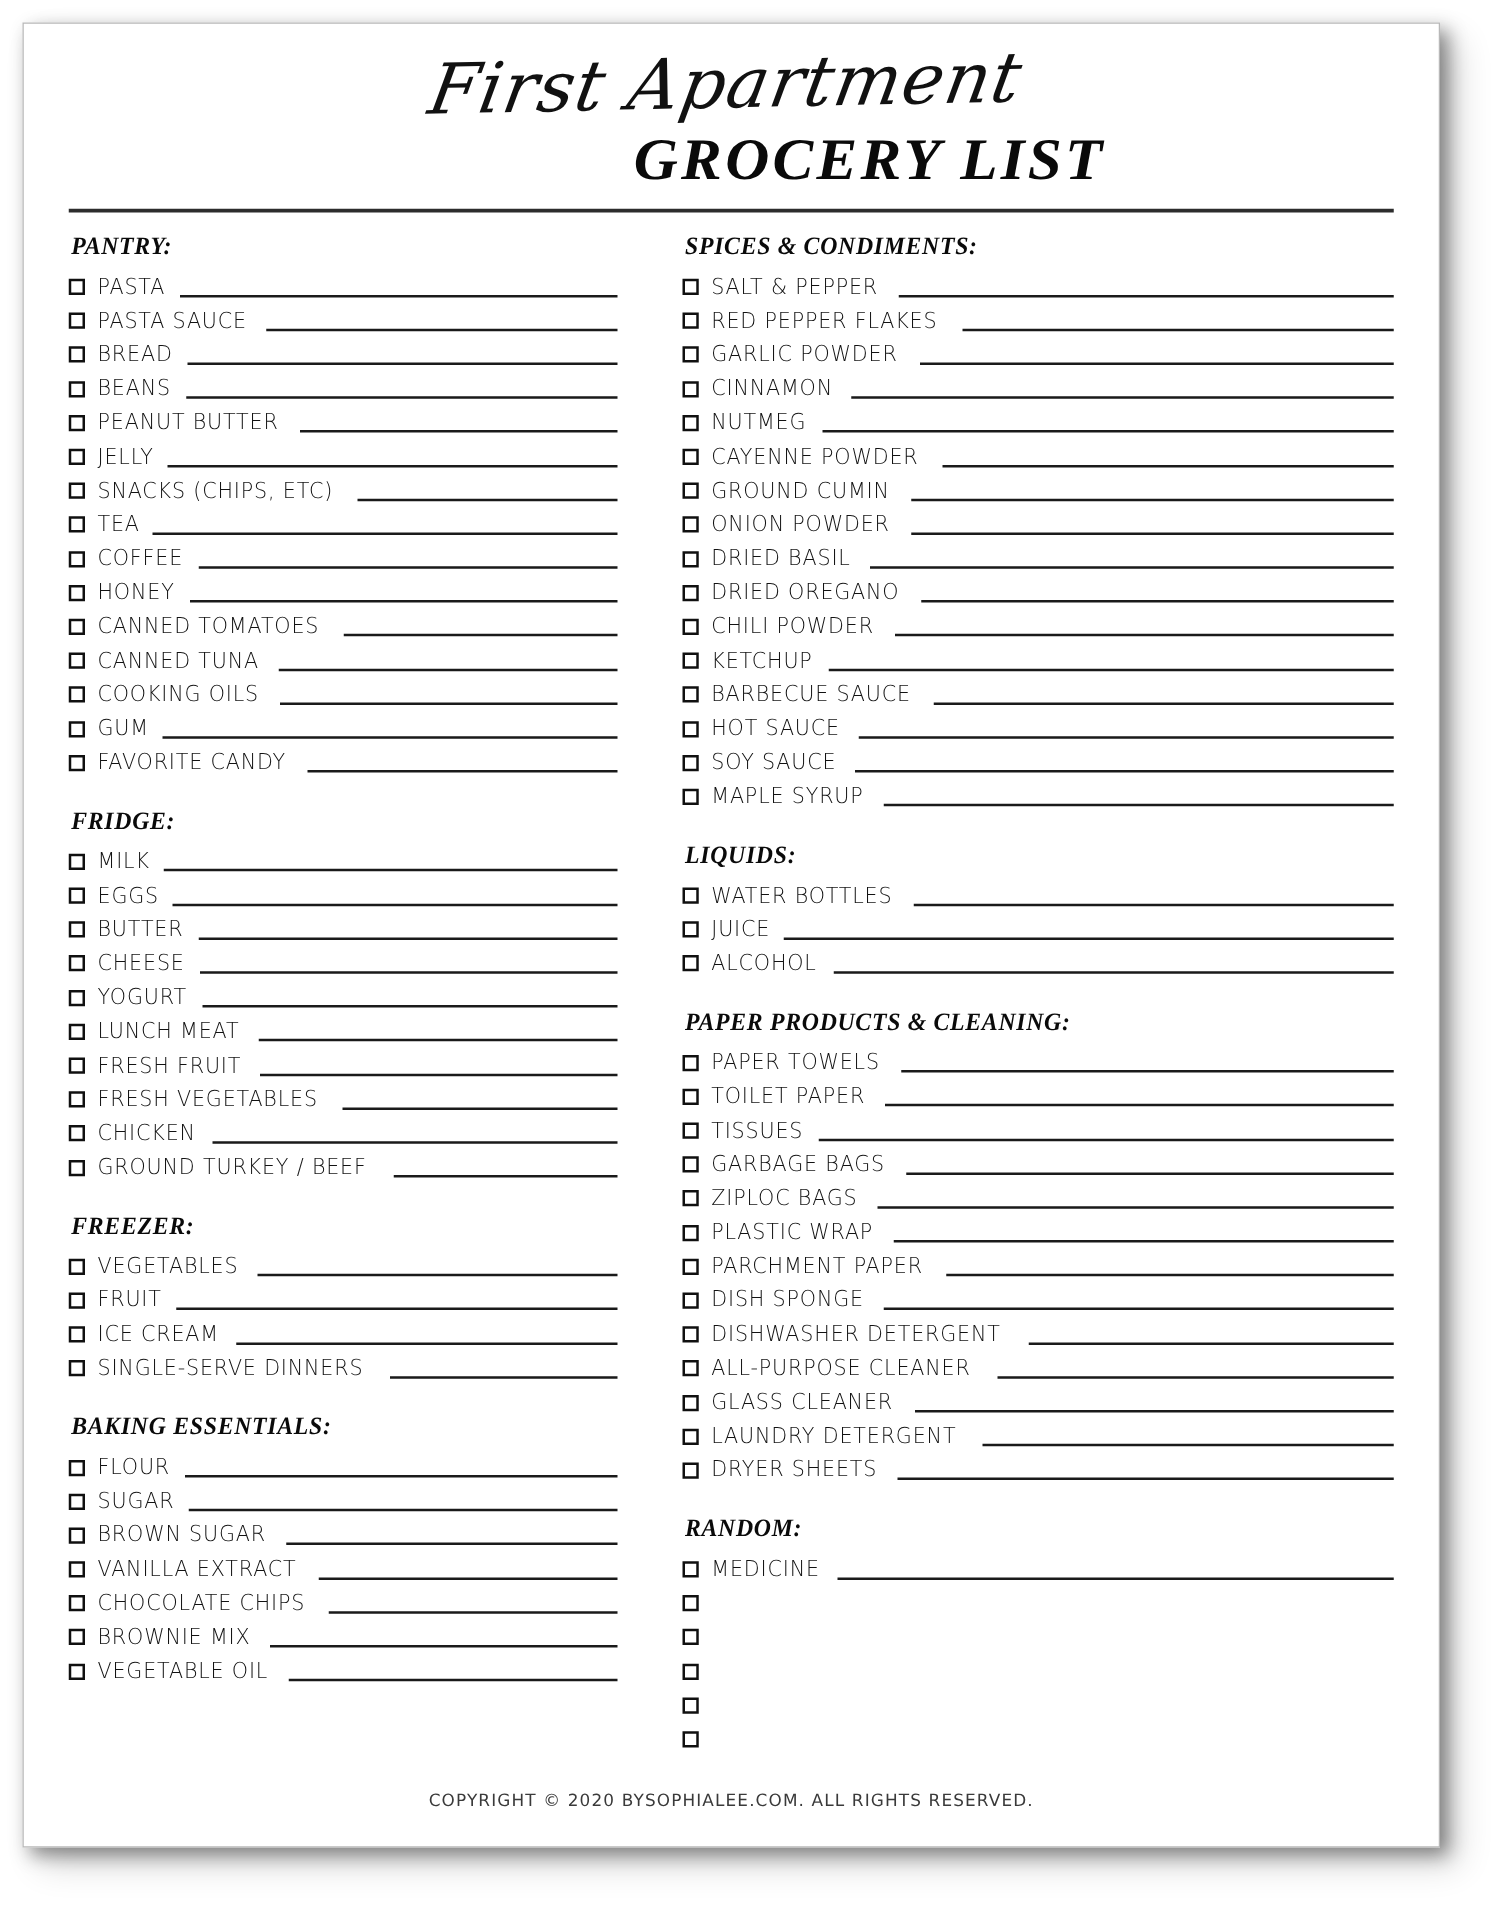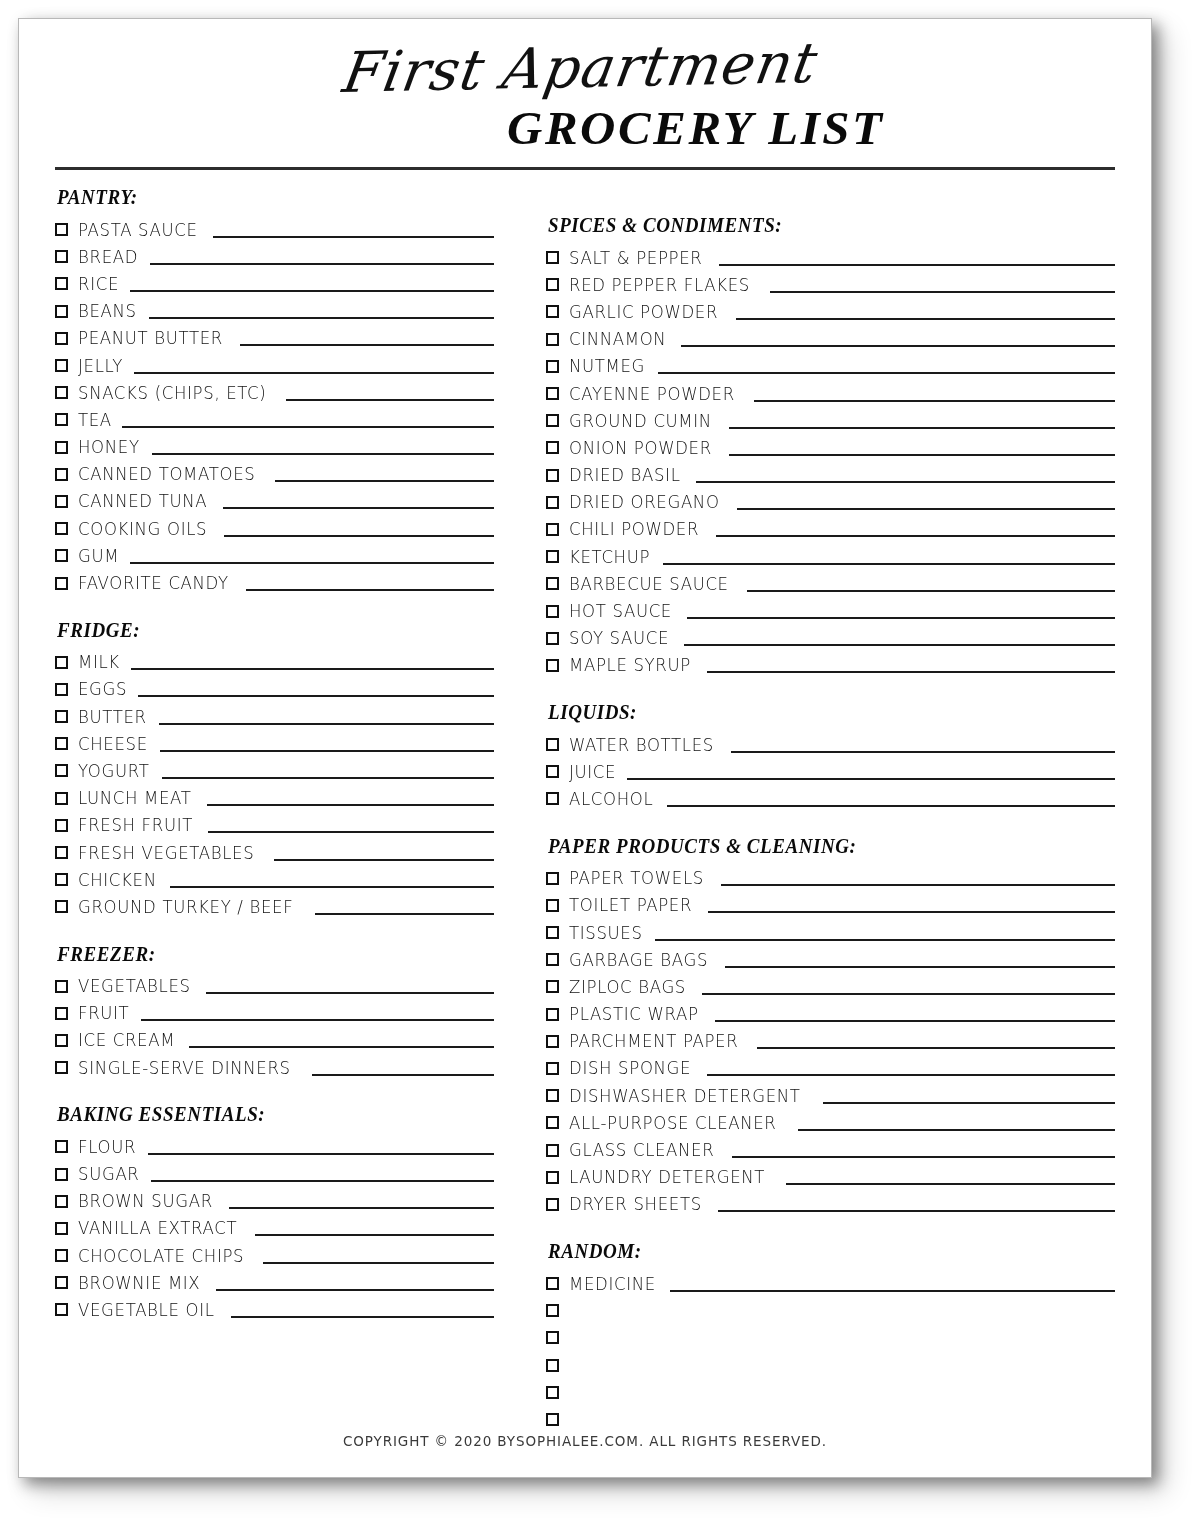--- a/index.html
+++ b/index.html
@@ -77,21 +77,21 @@
   
   .columns {
     display: flex;
     gap: 0;
     align-items: flex-start;
   }
   .col {
     box-sizing: border-box;
   }
   .col-left  { width: 492px; padding-right: 52px; }
-  .col-right { width: 570px; margin-top: 28px; }
+  .col-right { width: 570px; }
 
   .section { margin-bottom: 6px; }
   .section + .section { margin-top: 22px; }
 
   .section-title {
     font-family: "Liberation Serif", serif;
     font-style: italic;
     font-weight: bold;
     font-size: 20px;
     letter-spacing: 0.6px;
@@ -164,35 +164,35 @@
     </div>
 
     <div class="title-rule"></div>
 
     <div class="columns">
       <div class="col col-left" id="left-column">
           <div class="section">
             <div class="section-title">PANTRY:</div>
             <div class="item-row">
               <span class="checkbox"></span>
+              <span class="item-label">PASTA</span>
+              <span class="item-rule"></span>
+            </div>
+            <div class="item-row">
+              <span class="checkbox"></span>
               <span class="item-label">PASTA SAUCE</span>
               <span class="item-rule"></span>
             </div>
             <div class="item-row">
               <span class="checkbox"></span>
               <span class="item-label">BREAD</span>
               <span class="item-rule"></span>
             </div>
             <div class="item-row">
               <span class="checkbox"></span>
-              <span class="item-label">RICE</span>
-              <span class="item-rule"></span>
-            </div>
-            <div class="item-row">
-              <span class="checkbox"></span>
               <span class="item-label">BEANS</span>
               <span class="item-rule"></span>
             </div>
             <div class="item-row">
               <span class="checkbox"></span>
               <span class="item-label">PEANUT BUTTER</span>
               <span class="item-rule"></span>
             </div>
             <div class="item-row">
               <span class="checkbox"></span>
@@ -200,20 +200,25 @@
               <span class="item-rule"></span>
             </div>
             <div class="item-row">
               <span class="checkbox"></span>
               <span class="item-label">SNACKS (CHIPS, ETC)</span>
               <span class="item-rule"></span>
             </div>
             <div class="item-row">
               <span class="checkbox"></span>
               <span class="item-label">TEA</span>
+              <span class="item-rule"></span>
+            </div>
+            <div class="item-row">
+              <span class="checkbox"></span>
+              <span class="item-label">COFFEE</span>
               <span class="item-rule"></span>
             </div>
             <div class="item-row">
               <span class="checkbox"></span>
               <span class="item-label">HONEY</span>
               <span class="item-rule"></span>
             </div>
             <div class="item-row">
               <span class="checkbox"></span>
               <span class="item-label">CANNED TOMATOES</span>

